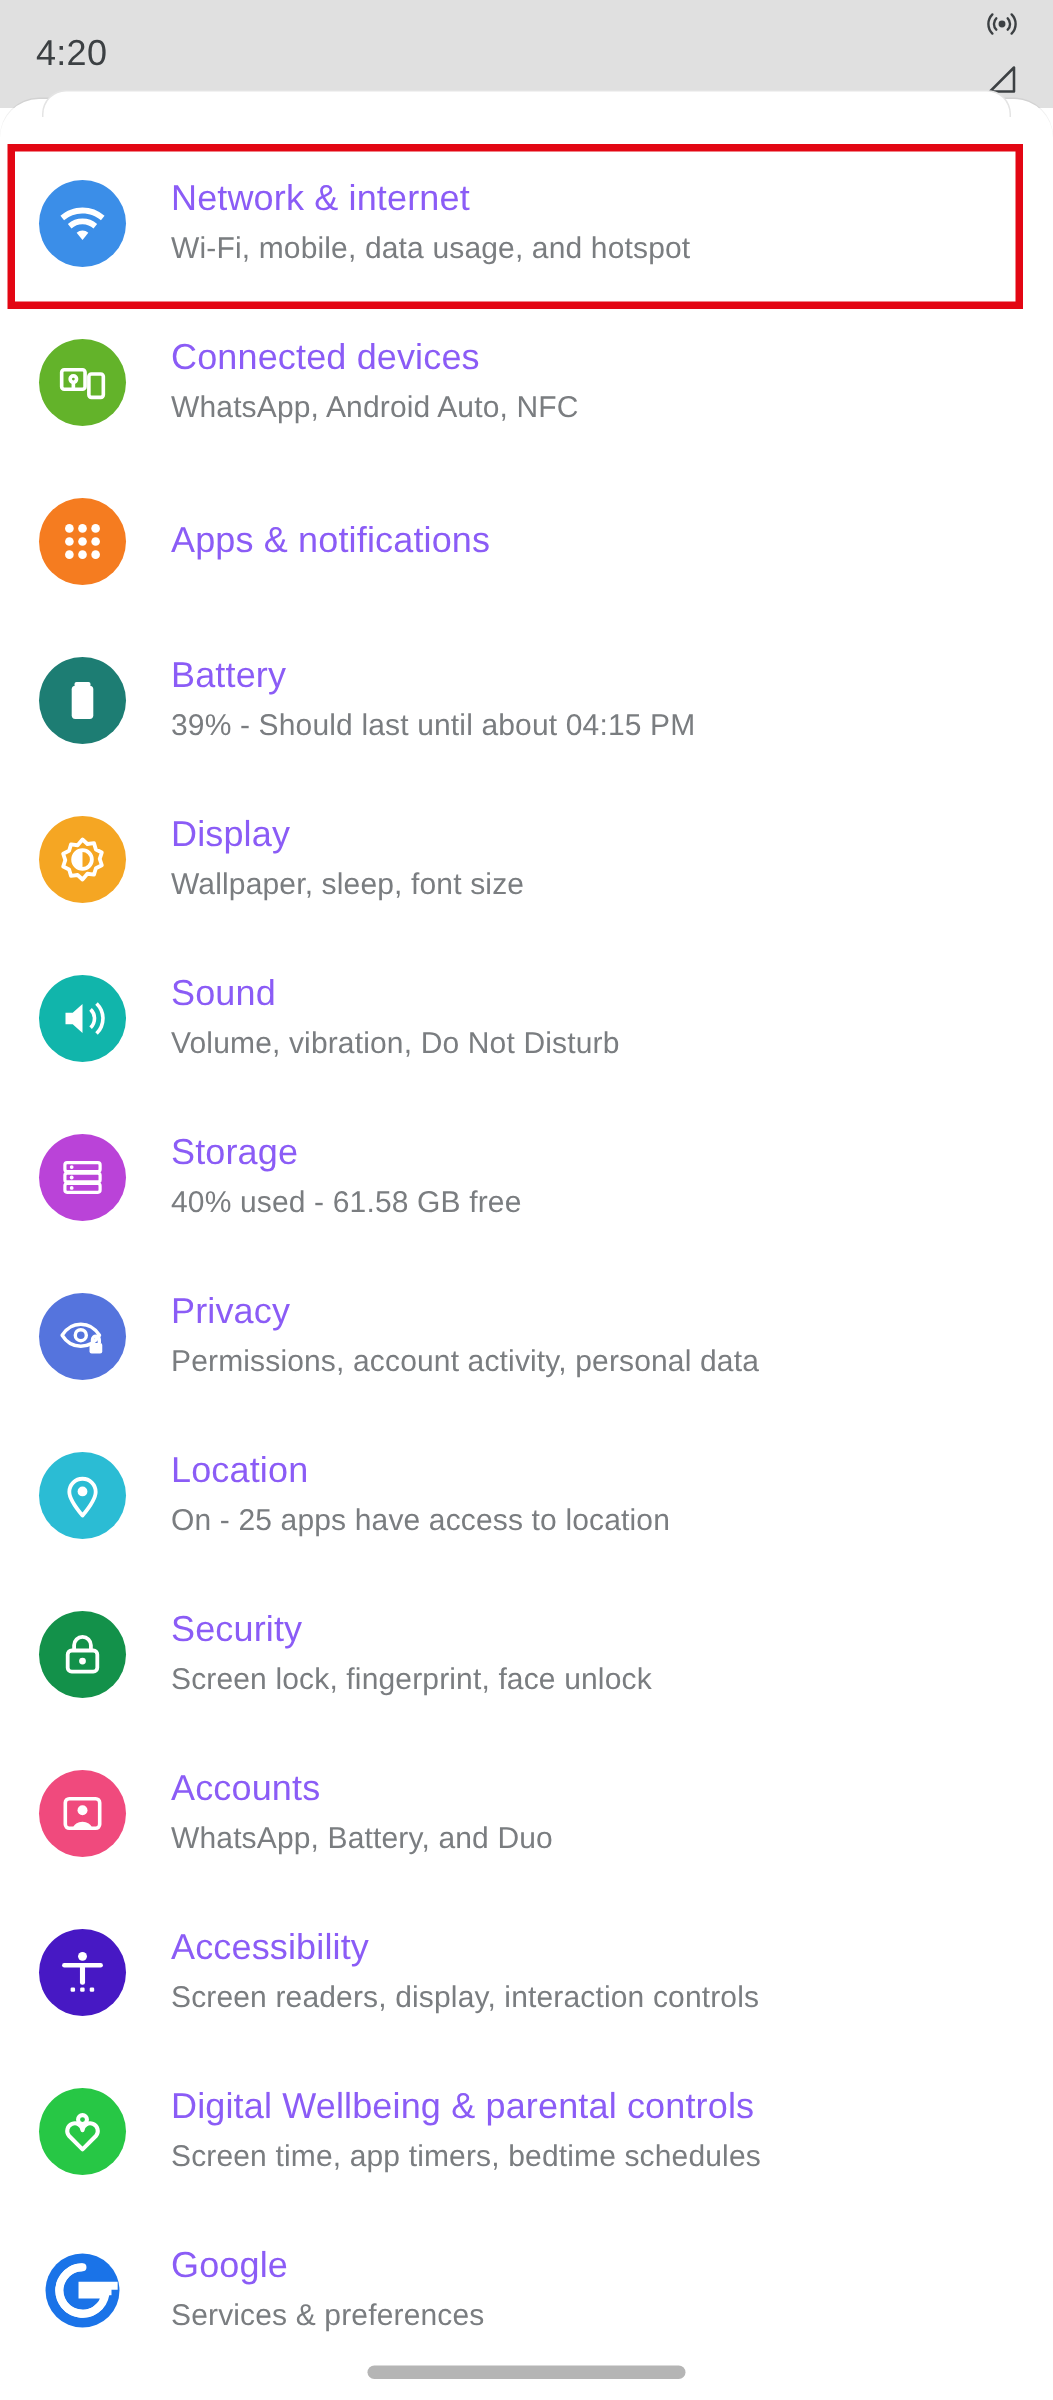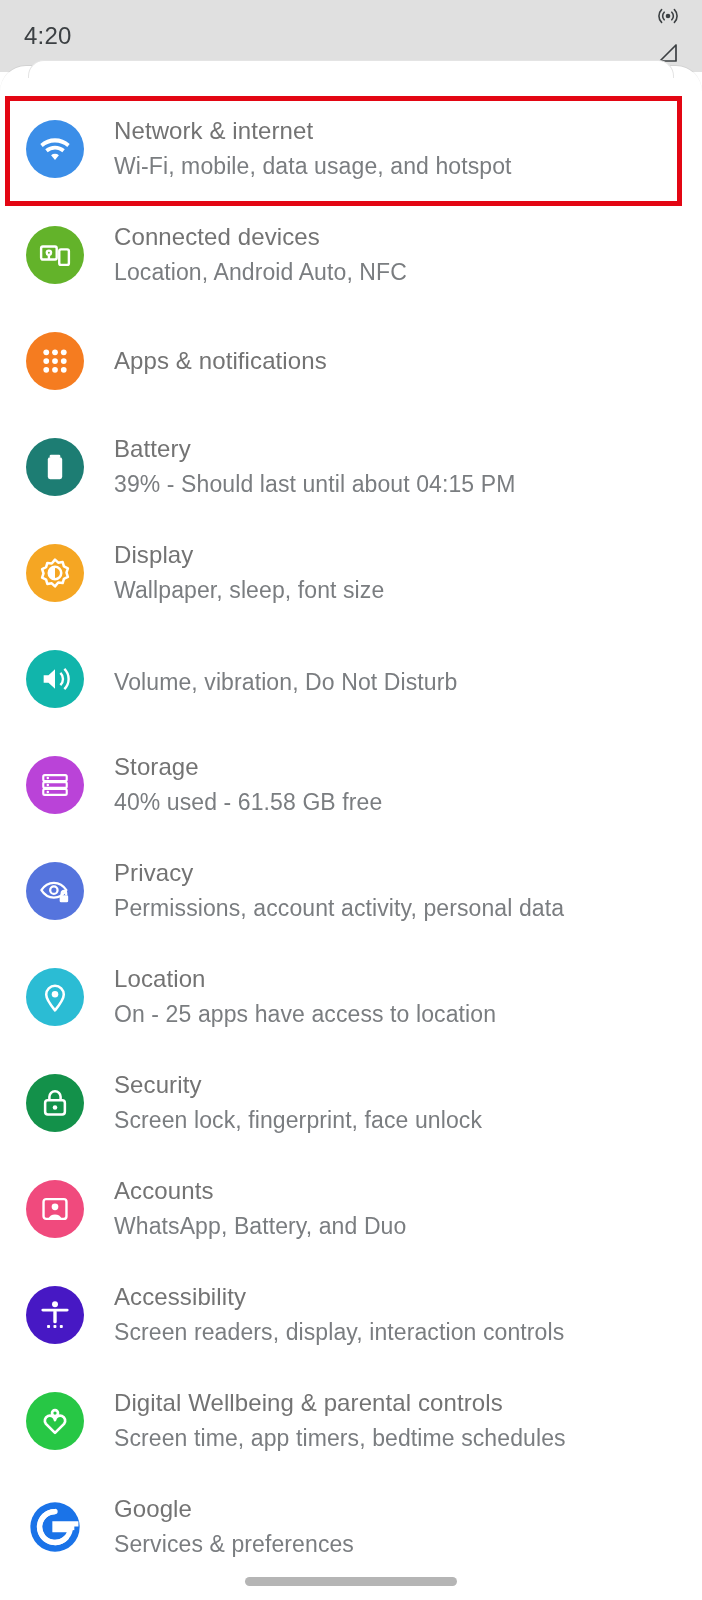--- a/index.html
+++ b/index.html
@@ -55,25 +55,25 @@
     display:flex; align-items:center; justify-content:center;
     margin-right:28px;
   }
   .circ{
     width:58px; height:58px; border-radius:50%;
     display:flex; align-items:center; justify-content:center;
   }
   .circ svg{ display:block; }
   .texts{ display:flex; flex-direction:column; justify-content:center; min-width:0; }
   .title{
-    font-size:24px; color:#737373; line-height:1.18; letter-spacing:.1px;
+    font-size:24px; color:#8b5cf6; line-height:1.18; letter-spacing:.1px;
     white-space:nowrap;
   }
   .subtitle{
-    font-size:23px; color:#7a7d80; line-height:1.25; margin-top:6px;
+    font-size:20px; color:#7a7d80; line-height:1.25; margin-top:6px;
     letter-spacing:.1px; white-space:nowrap;
   }
 
   
   .row.highlight{ position:relative; }
   .highlight-box{
     position:absolute; top:96px; left:5px; width:677px; height:110px;
     border:5px solid #e30613; pointer-events:none; z-index:5;
   }
 
@@ -177,21 +177,21 @@
           <svg width="34" height="34" viewBox="0 0 24 24" fill="none" stroke="#fff" stroke-width="1.7">
             <rect x="2.2" y="6" width="11" height="9.2" rx="1.2"></rect>
             <rect x="15" y="8" width="6.8" height="11" rx="1.2"></rect>
             <circle cx="7.7" cy="10.4" r="1.5"></circle>
             <path d="M7.7 12.1v2.6" stroke-linecap="round"></path>
           </svg>
         </div>
       </div>
       <div class="texts">
         <div class="title">Connected devices</div>
-        <div class="subtitle">Location, Android Auto, NFC</div>
+        <div class="subtitle">WhatsApp, Android Auto, NFC</div>
       </div>
     </div>
 
     <div class="row">
       <div class="ico-wrap">
         <div class="circ" style="background:#f57c20">
           <svg width="30" height="30" viewBox="0 0 24 24" fill="#fff">
             <circle cx="5" cy="5" r="2.3"></circle>
               <circle cx="12" cy="5" r="2.3"></circle>
               <circle cx="19" cy="5" r="2.3"></circle>
@@ -244,20 +244,21 @@
       <div class="ico-wrap">
         <div class="circ" style="background:#11b5ab">
           <svg width="34" height="34" viewBox="0 0 24 24" fill="#fff">
             <path d="M4 9.3v5.4h3.4L12 18.8V5.2L7.4 9.3z"></path>
             <path d="M15.2 8.3a5.1 5.1 0 0 1 0 7.4l1.2 1.2a6.8 6.8 0 0 0 0-9.8z"></path>
             <path d="M18 5.5a9 9 0 0 1 0 13l1.2 1.2a10.7 10.7 0 0 0 0-15.4z"></path>
           </svg>
         </div>
       </div>
       <div class="texts">
+        <div class="title">Sound</div>
         <div class="subtitle">Volume, vibration, Do Not Disturb</div>
       </div>
     </div>
 
     <div class="row">
       <div class="ico-wrap">
         <div class="circ" style="background:#ba43d8">
           <svg width="32" height="32" viewBox="0 0 24 24" fill="none" stroke="#fff" stroke-width="1.6">
             <rect x="3.2" y="4.6" width="17.6" height="4.4" rx="1.1"></rect>
             <rect x="3.2" y="9.8" width="17.6" height="4.4" rx="1.1"></rect>

